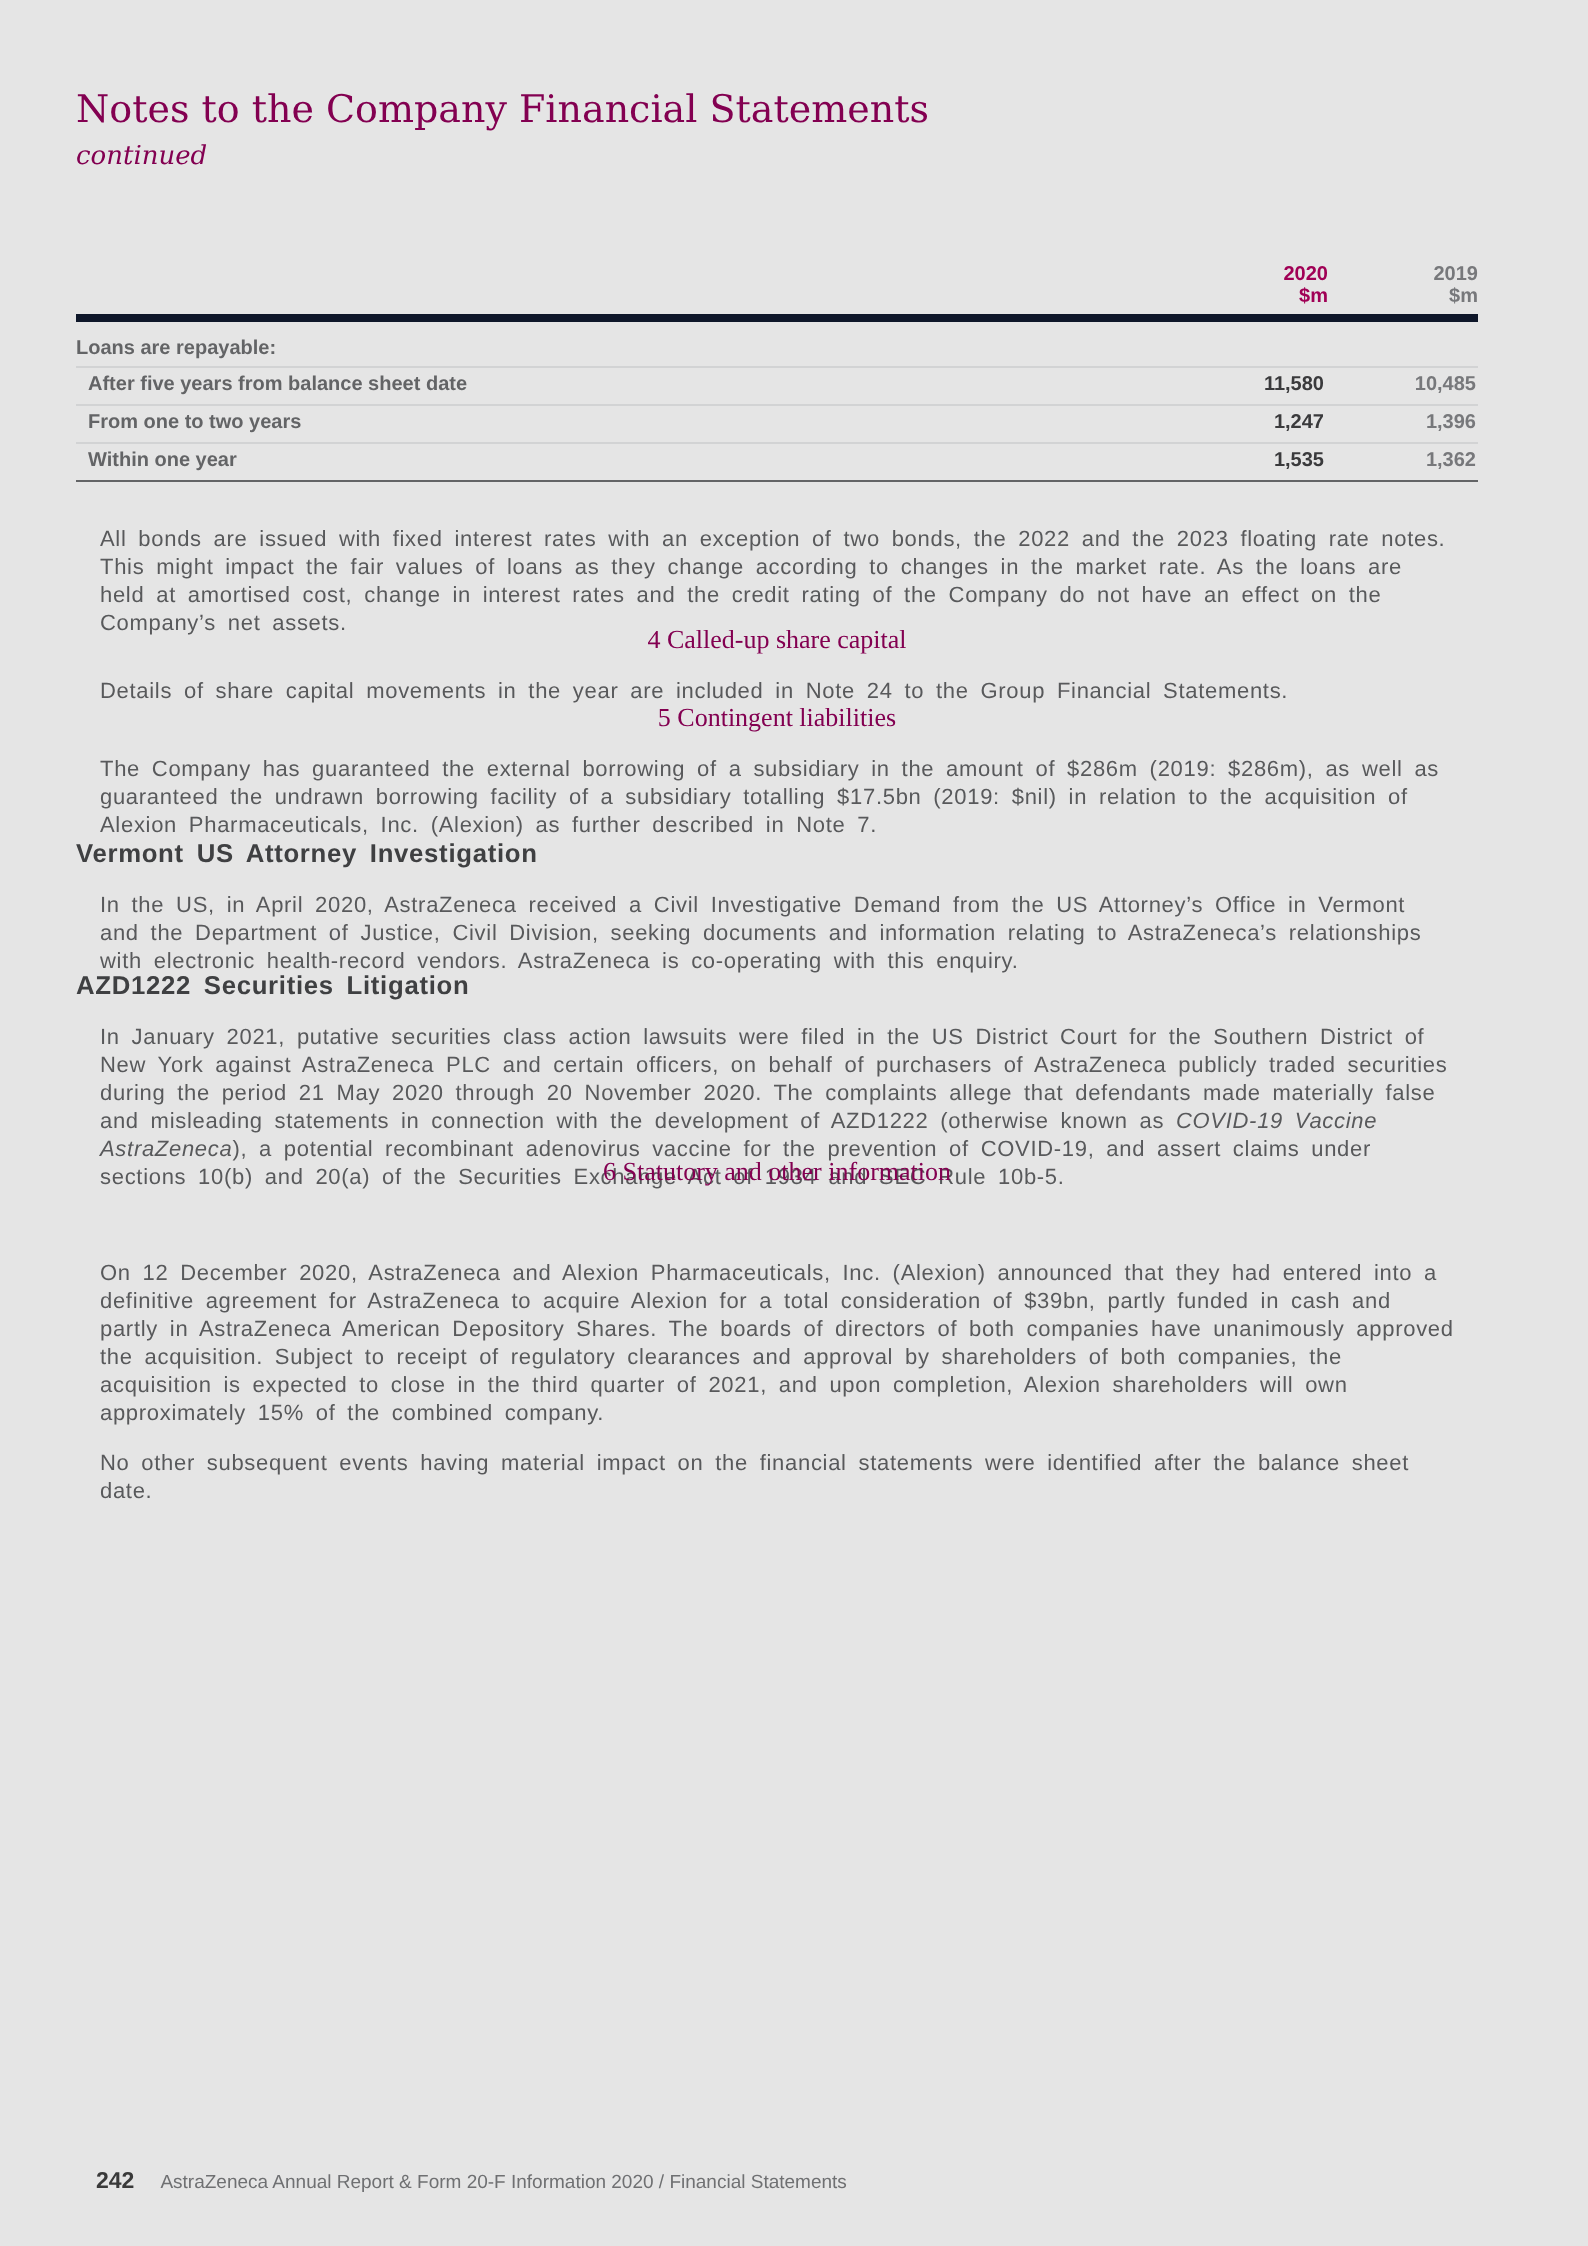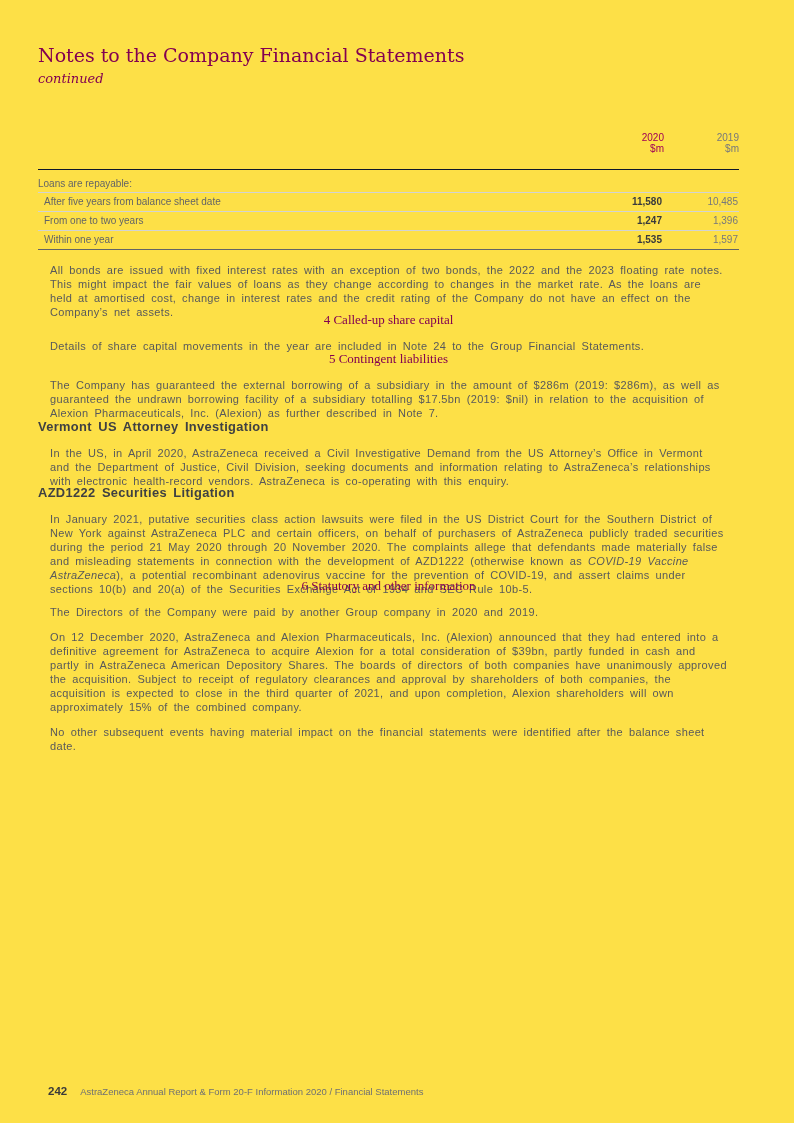--- a/index.html
+++ b/index.html
@@ -1,19 +1,19 @@
 <!DOCTYPE html>
 <html><head>
 <meta charset="utf-8">
 <style>
   html,body{margin:0;padding:0;background:#ffffff;}
   .page{
     position:relative;
     width:794px;height:1123px;
-    background:#fde047;
+    background:#e5e5e5;
     margin:0 auto;
     overflow:hidden;
     font-family:"Liberation Sans", sans-serif;
   }
   
   .doc-header{position:absolute;left:38px;top:44px;}
   .doc-title{
     font-family:"DejaVu Serif", serif;
     font-size:19px;line-height:23px;
     font-weight:normal;color:#830051;margin:0;
@@ -22,29 +22,29 @@
     font-family:"DejaVu Serif", serif;
     font-style:italic;font-size:13px;line-height:19px;
     color:#830051;margin-top:2px;
   }
   
   table.fin-table{
     position:absolute;left:38px;top:132px;width:701px;
     border-collapse:collapse;table-layout:fixed;
     font-size:10px;color:#636466;
   }
-  .fin-table th,.fin-table td{padding:0;}
+  .fin-table th,.fin-table td{padding:0;font-weight:bold;}
   .col-desc{width:auto;}
   .col-2020{width:80px;}
   .col-2019{width:75px;}
   .fin-table thead th{
     vertical-align:bottom;text-align:right;
-    padding-bottom:15px;
-    border-bottom:1px solid #0f172a;
-    font-weight:normal;line-height:11px;
+    padding-bottom:3px;
+    border-bottom:4px solid #0f172a;
+    font-weight:bold;line-height:11px;
   }
   .fin-table thead th.h-desc{text-align:left;}
   .hdr-2020{color:#a00055;}
   .hdr-2019{color:#77787b;font-weight:normal;}
   .fin-table tbody td{
     vertical-align:bottom;
     border-bottom:1px solid #d2d3d4;
     height:14px;padding-bottom:4px;
   }
   .fin-table tr.group-row td{height:19px;padding-bottom:3px;}
@@ -122,21 +122,21 @@
         <td class="num v2019">10,485</td>
       </tr>
       <tr>
         <td class="lbl indent">From one to two years</td>
         <td class="num v2020">1,247</td>
         <td class="num v2019">1,396</td>
       </tr>
       <tr class="pre-total">
         <td class="lbl indent">Within one year</td>
         <td class="num v2020">1,535</td>
-        <td class="num v2019">1,597</td>
+        <td class="num v2019">1,362</td>
       </tr>
     </tbody>
   </table>
 
   <div class="flow" style="top:251px;">
     <p class="para">All bonds are issued with fixed interest rates with an exception of two bonds, the 2022 and the 2023 floating rate notes. This might impact the fair values of loans as they change according to changes in the market rate. As the loans are held at amortised cost, change in interest rates and the credit rating of the Company do not have an effect on the Company’s net assets.</p>
   </div>
 
   <div class="flow" style="top:312px;">
     <h2 class="sec-heading">4 Called-up share capital</h2>
@@ -153,21 +153,20 @@
     <p class="para">In the US, in April 2020, AstraZeneca received a Civil Investigative Demand from the US Attorney’s Office in Vermont and the Department of Justice, Civil Division, seeking documents and information relating to AstraZeneca’s relationships with electronic health-record vendors. AstraZeneca is co-operating with this enquiry.</p>
   </div>
 
   <div class="flow" style="top:486px;">
     <h3 class="sub-heading">AZD1222 Securities Litigation</h3>
     <p class="para"><span>In January 2021, putative securities class action lawsuits were filed in the US District Court for the Southern District of New York against AstraZeneca PLC and certain officers, on behalf of purchasers of AstraZeneca publicly traded securities during the period 21 May 2020 through 20 November 2020. The complaints allege that defendants made materially false and misleading statements in connection with the development of AZD1222 (otherwise known as </span><span class="italic">COVID-19 Vaccine AstraZeneca</span><span>), a potential recombinant adenovirus vaccine for the prevention of COVID-19, and assert claims under sections 10(b) and 20(a) of the Securities Exchange Act of 1934 and SEC Rule 10b-5.</span></p>
   </div>
 
   <div class="flow" style="top:578px;">
     <h2 class="sec-heading">6 Statutory and other information</h2>
-    <p class="para">The Directors of the Company were paid by another Group company in 2020 and 2019.</p>
   </div>
 
   <div class="flow" style="top:618px;">
     <p class="para">On 12 December 2020, AstraZeneca and Alexion Pharmaceuticals, Inc. (Alexion) announced that they had entered into a definitive agreement for AstraZeneca to acquire Alexion for a total consideration of $39bn, partly funded in cash and partly in AstraZeneca American Depository Shares. The boards of directors of both companies have unanimously approved the acquisition. Subject to receipt of regulatory clearances and approval by shareholders of both companies, the acquisition is expected to close in the third quarter of 2021, and upon completion, Alexion shareholders will own approximately 15% of the combined company.</p>
   </div>
 
   <div class="flow" style="top:713px;">
     <p class="para">No other subsequent events having material impact on the financial statements were identified after the balance sheet date.</p>
   </div>
 

